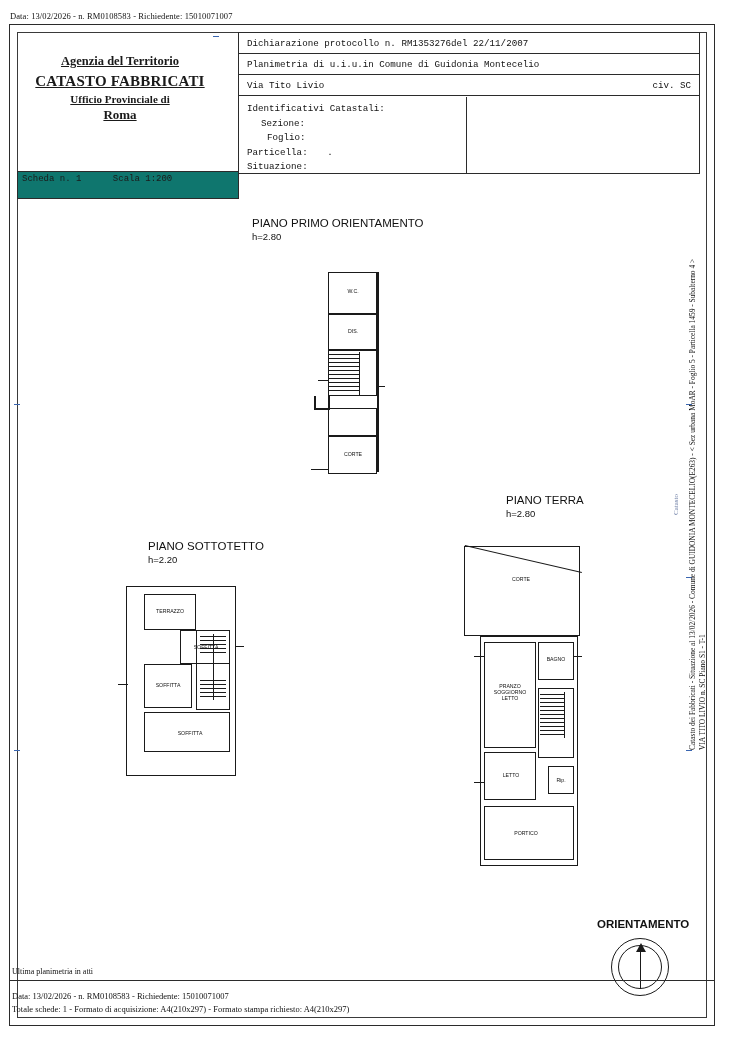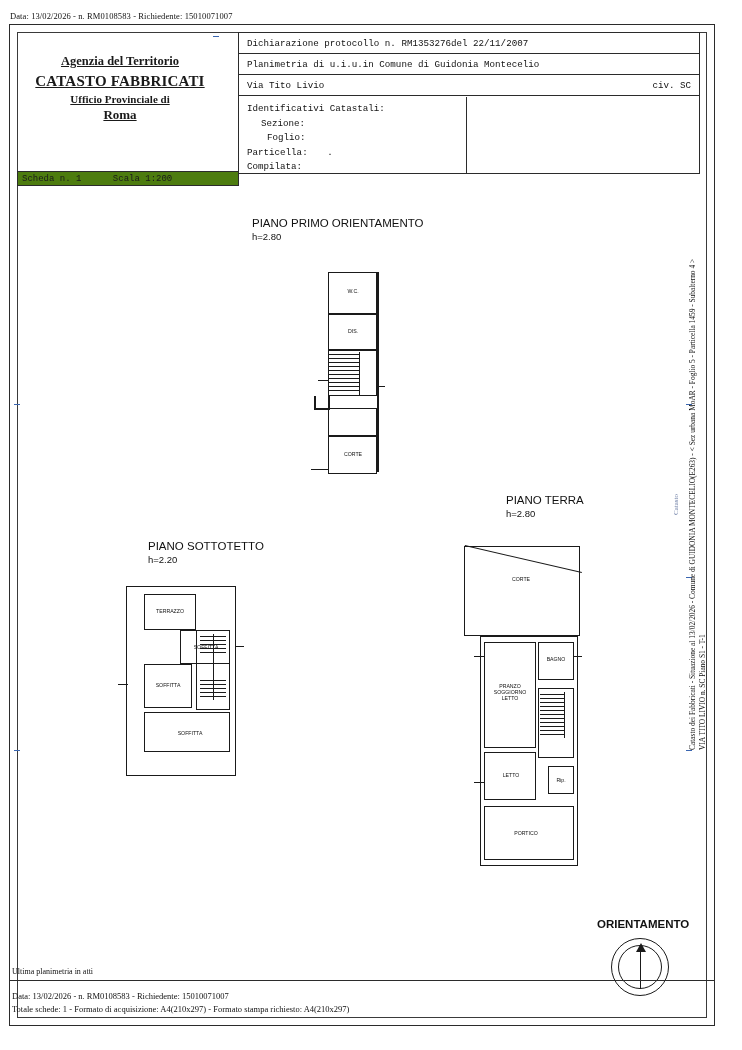--- a/index.html
+++ b/index.html
@@ -108,28 +108,28 @@
   }
   .hr-prov {
     position: absolute;
     left: 8px; bottom: 5px;
   }
 
   
   .scheda-bar {
     position: absolute;
     left: 17px; top: 171px;
-    width: 222px; height: 15px;
+    width: 222px; height: 28px;
     border: 1px solid #2b2b2b;
     box-sizing: border-box;
     font-family: "Liberation Mono", monospace;
     font-size: 9px;
     padding-left: 4px;
     padding-top: 2px;
-    background: #4d7c0f;
+    background: #0f766e;
     white-space: nowrap;
   }
   .scheda-scala { margin-left: 26px; }
 
   
   .drawing {
     position: absolute;
     left: 18px; top: 186px;
     width: 670px; height: 775px;
   }
@@ -298,21 +298,21 @@
         </div>
         <div class="hr-line hr-indent" style="padding-left:20px">
           <span>Foglio:</span>
           <span></span>
         </div>
         <div class="hr-line">
           <span>Particella:</span>
           <span style="padding-left:14px">.</span>
         </div>
         <div class="hr-line">
-          <span>Compilata:</span>
+          <span>Situazione:</span>
           <span></span>
         </div>
       </div>
     </div>
   </div>
 
   <div class="scheda-bar">
     <span>Scheda n. 1</span>
     <span class="scheda-scala">Scala 1:200</span>
   </div>

